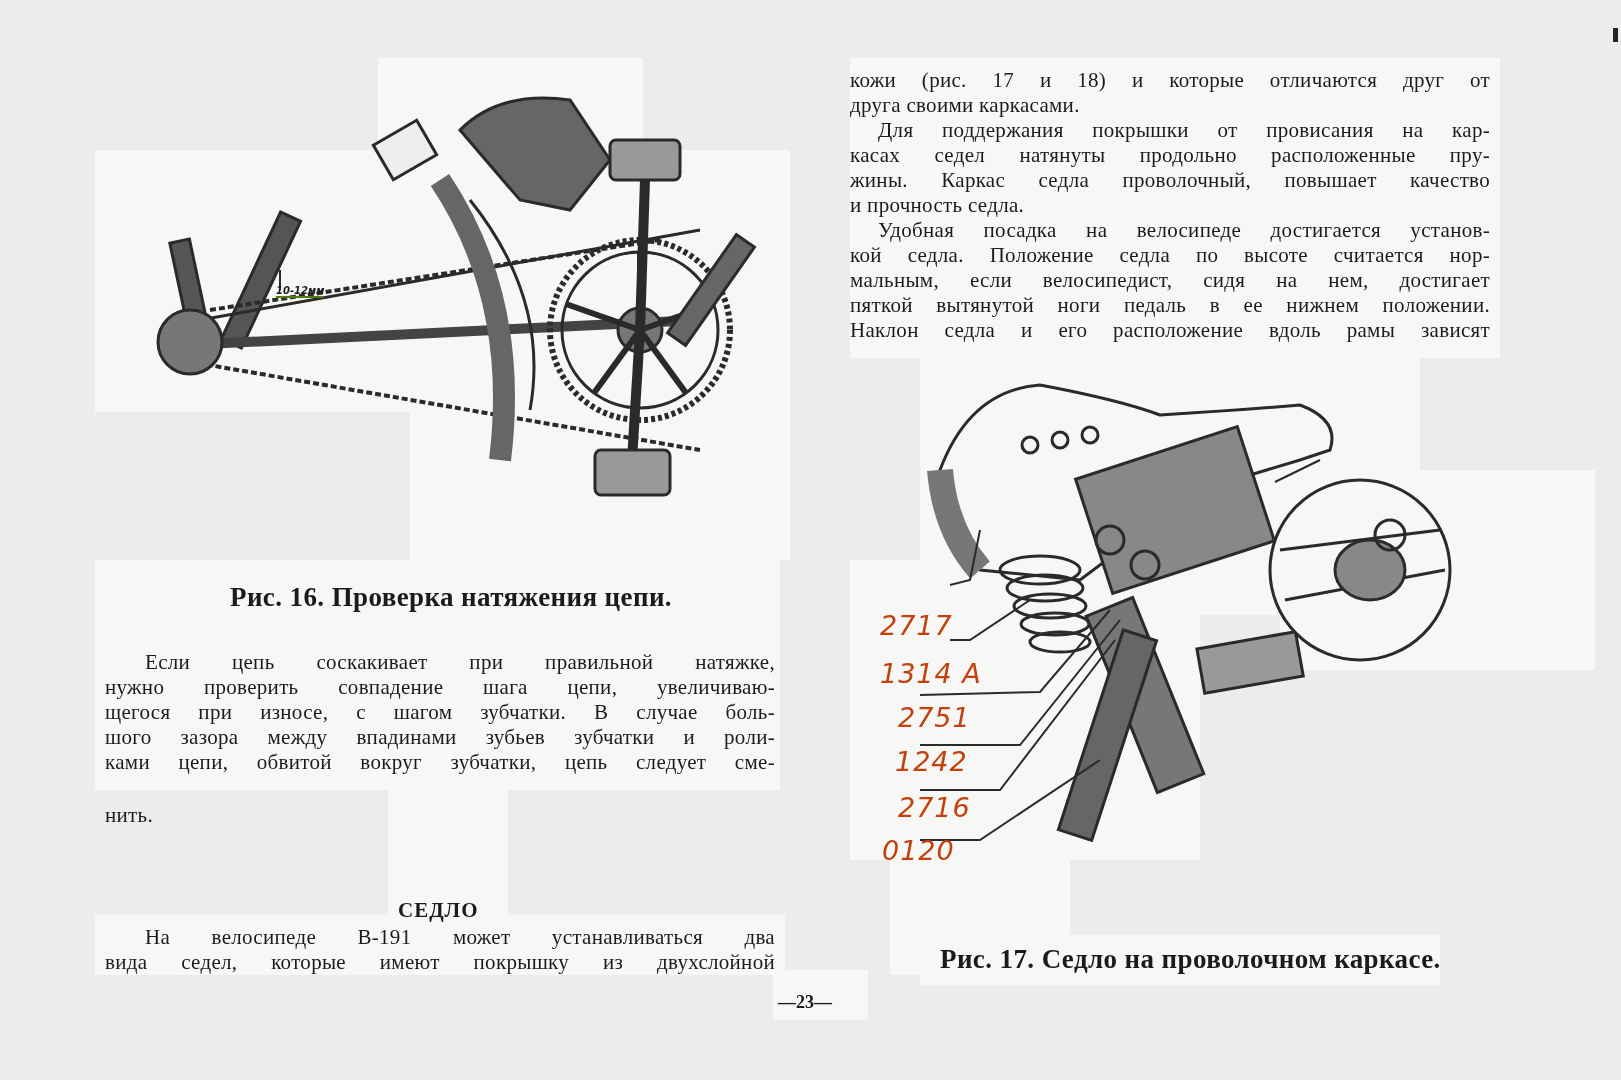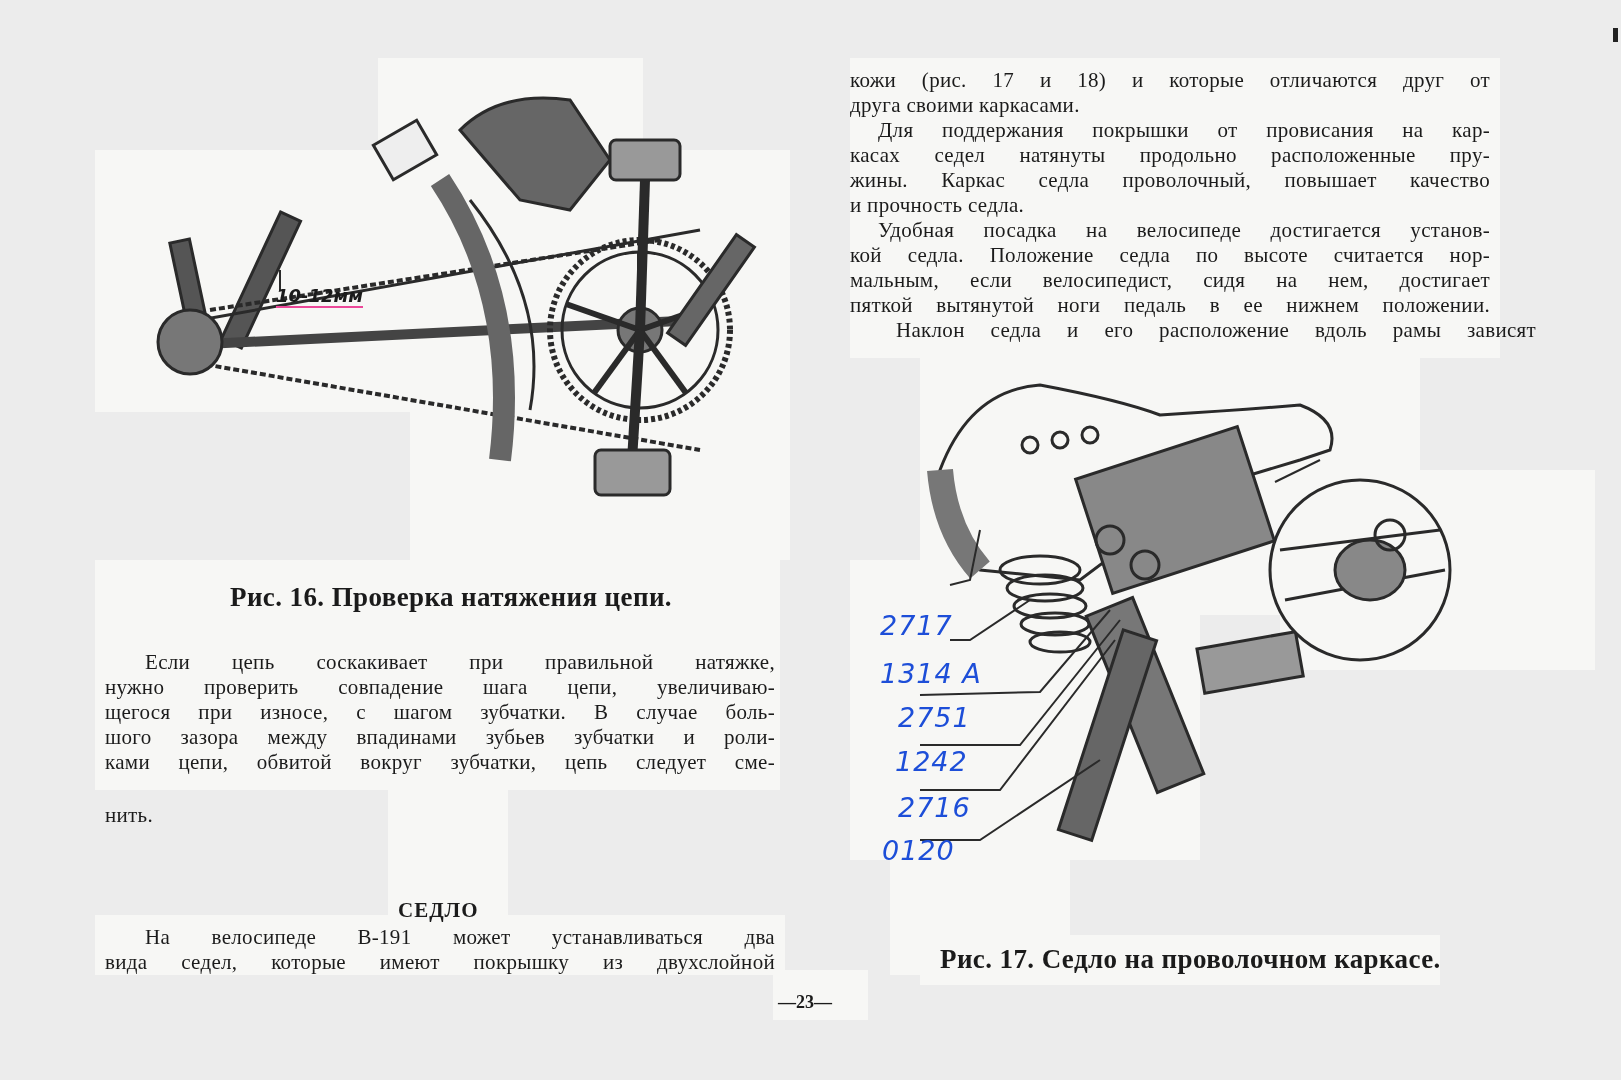--- a/index.html
+++ b/index.html
@@ -10,21 +10,21 @@
     font-family: "Liberation Serif", "DejaVu Serif", serif;
     color: #1b1b1b;
   }
   .paper { position: absolute; background: #f7f7f5; }
   .txt { position: absolute; white-space: nowrap; }
   .line { position: absolute; white-space: nowrap; font-size: 21px; letter-spacing: 0.3px; }
   .just { text-align: justify; text-align-last: justify; }
   .caption { font-weight: bold; font-size: 27px; letter-spacing: 0.4px; position: absolute; white-space: nowrap; }
   .heading { font-weight: bold; font-size: 21px; letter-spacing: 1px; position: absolute; }
   .pagenum { font-weight: bold; font-size: 18px; position: absolute; }
-  .callout { position: absolute; font-family: "DejaVu Sans", sans-serif; font-style: italic; font-size: 27px; color: #1d4ed8; letter-spacing: 1px; }
+  .callout { position: absolute; font-family: "DejaVu Sans", sans-serif; font-style: italic; font-size: 27px; color: #c2410c; letter-spacing: 1px; }
   .corner-mark { position: absolute; width: 5px; height: 14px; background: #222; }
   svg { position: absolute; }
 </style>
 </head>
 <body>
 
 <div class="paper" style="left:378px;top:58px;width:265px;height:100px;"></div>
 <div class="paper" style="left:95px;top:150px;width:695px;height:262px;"></div>
 <div class="paper" style="left:410px;top:400px;width:380px;height:160px;"></div>
 <div class="paper" style="left:95px;top:560px;width:685px;height:230px;"></div>
@@ -71,21 +71,21 @@
 
     <line x1="500" y1="250" x2="505" y2="100" stroke-width="10"></line>
     <rect x="470" y="60" width="70" height="40" rx="6" fill="#999"></rect>
     <line x1="500" y1="250" x2="492" y2="380" stroke-width="10"></line>
     <rect x="455" y="370" width="75" height="45" rx="6" fill="#999"></rect>
     <rect x="560" y="150" width="22" height="120" transform="rotate(35 571 210)" fill="#666"></rect>
 
     <line x1="140" y1="210" x2="140" y2="190" stroke-width="2"></line>
   </g>
 </svg>
-<div class="txt" style="left:276px;top:285px;font-family:'DejaVu Sans',sans-serif;font-style:italic;font-weight:bold;font-size:18px;border-bottom:2px solid #ec4899;">10-12мм</div>
+<div class="txt" style="left:276px;top:285px;font-family:'DejaVu Sans',sans-serif;font-style:italic;font-weight:bold;font-size:10px;border-bottom:2px solid #4d7c0f;">10-12мм</div>
 
 <div class="caption" style="left:230px;top:582px;">Рис. 16. Проверка натяжения цепи.</div>
 
 <div>
   <div class="line just" style="left:145px;top:650px;width:630px;">Если цепь соскакивает  при  правильной натяжке,</div>
   <div class="line just" style="left:105px;top:675px;width:670px;">нужно проверить совпадение  шага цепи,  увеличиваю-</div>
   <div class="line just" style="left:105px;top:700px;width:670px;">щегося при износе, с шагом зубчатки. В случае боль-</div>
   <div class="line just" style="left:105px;top:725px;width:670px;">шого зазора между впадинами зубьев зубчатки и роли-</div>
   <div class="line just" style="left:105px;top:750px;width:670px;">ками цепи, обвитой вокруг зубчатки, цепь следует сме-</div>
   <div class="line" style="left:105px;top:775px;margin-top:28px;">нить.</div>
@@ -104,21 +104,21 @@
   <div class="line just" style="left:850px;top:68px;width:640px;">кожи (рис. 17 и 18) и которые  отличаются  друг  от</div>
   <div class="line" style="left:850px;top:93px;">друга своими каркасами.</div>
   <div class="line just" style="left:878px;top:118px;width:612px;">Для поддержания покрышки от провисания на кар-</div>
   <div class="line just" style="left:850px;top:143px;width:640px;">касах седел натянуты продольно  расположенные пру-</div>
   <div class="line just" style="left:850px;top:168px;width:640px;">жины. Каркас седла проволочный,  повышает качество</div>
   <div class="line" style="left:850px;top:193px;">и прочность седла.</div>
   <div class="line just" style="left:878px;top:218px;width:612px;">Удобная посадка на велосипеде достигается установ-</div>
   <div class="line just" style="left:850px;top:243px;width:640px;">кой седла. Положение седла по высоте считается нор-</div>
   <div class="line just" style="left:850px;top:268px;width:640px;">мальным, если велосипедист,  сидя на нем,  достигает</div>
   <div class="line just" style="left:850px;top:293px;width:640px;">пяткой вытянутой ноги педаль в ее нижнем положении.</div>
-  <div class="line just" style="left:850px;top:318px;width:640px;margin-left:46px;">Наклон седла и его расположение вдоль рамы зависят</div>
+  <div class="line just" style="left:850px;top:318px;width:640px;">Наклон седла и его расположение вдоль рамы зависят</div>
 </div>
 
 <svg style="left:900px;top:370px;" width="600" height="540" viewBox="0 0 600 540">
   <g fill="none" stroke="#2a2a2a" stroke-width="3">
 
     <path d="M40 100 Q70 20 140 15 Q220 30 260 45 Q340 40 400 35 Q440 50 430 80 L400 90 L300 120 L180 210 L80 200 Q30 170 40 100 Z" fill="#f7f7f5"></path>
     <path d="M40 100 Q45 160 80 200" stroke-width="26" stroke="#777"></path>
     <circle cx="130" cy="75" r="8"></circle>
     <circle cx="160" cy="70" r="8"></circle>
     <circle cx="190" cy="65" r="8"></circle>

